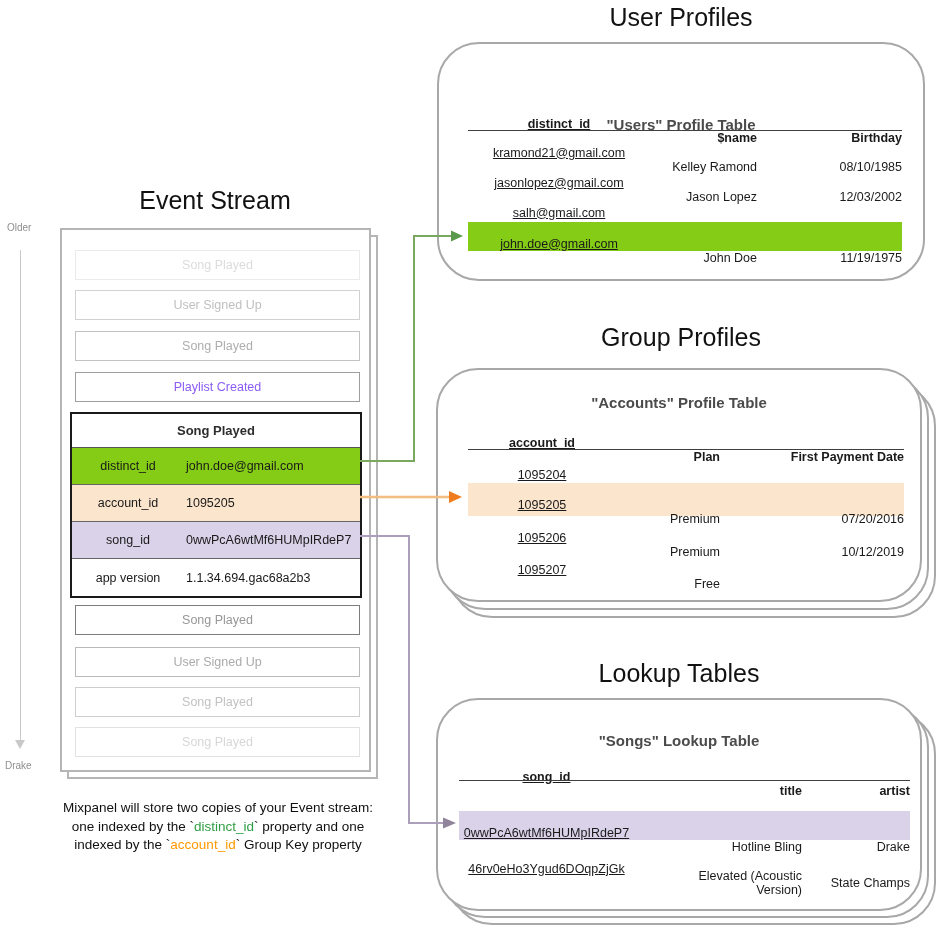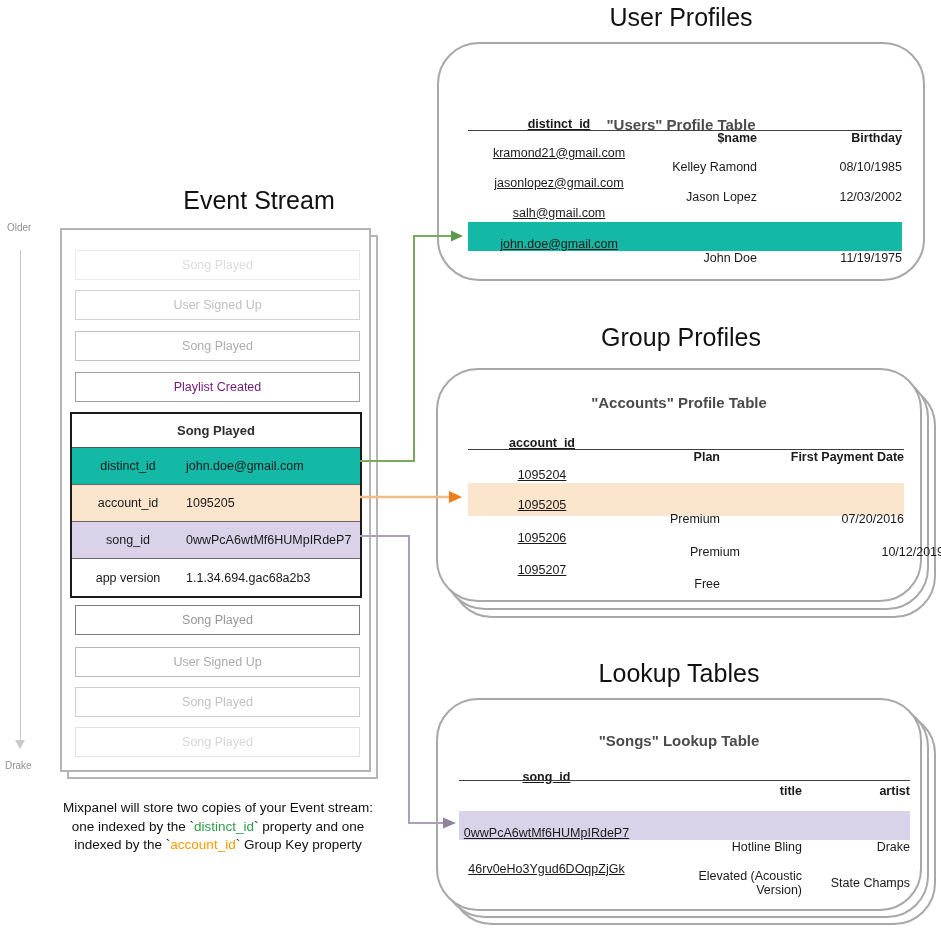--- a/index.html
+++ b/index.html
@@ -23,38 +23,38 @@
     font-size:15px; font-weight:bold; color:#4b4b4b; white-space:nowrap;
   }
   .trow { position:absolute; display:grid; align-items:center; font-size:12.5px; box-sizing:border-box; }
   .thead { font-weight:bold; }
   .sep { position:absolute; height:1px; background:#3f3f3f; }
   .c-center { text-align:center; }
   .c-left   { text-align:right;margin-top:29px; }
   .u { text-decoration:underline; }
   .pl10 { padding-left:10px; } .pl7 { padding-left:7px; } .pl5 { padding-left:5px; }
   .pl18 { padding-left:18px; } .pl8 { padding-left:8px; }
-  .hl-green  { background:#14b8a6; }
+  .hl-green  { background:#84cc16; }
   .hl-orange { background:#fce5cd; }
   .hl-purple { background:#d9d2e9; }
   
   .stream-box, .stream-layer {
     position:absolute; background:#fff; border:2px solid #b5b5b5; box-sizing:border-box;
   }
   .stream-layer { z-index:0; }
   .stream-box { z-index:1; }
   .ev {
     position:absolute; left:13px; width:285px; height:30px; box-sizing:border-box;
     border:1px solid #ccc; display:flex; align-items:center; justify-content:center;
     font-size:12.5px; background:#fff;
   }
   .f1 { border-color:#ebebeb; color:#dcdcdc; }
   .f2 { border-color:#d2d2d2; color:#c0c0c0; }
   .f3 { border-color:#c2c2c2; color:#aeaeae; }
-  .f4 { border-color:#9e9e9e; color:#701a75; }
+  .f4 { border-color:#9e9e9e; color:#8b5cf6; }
   .f5 { border-color:#7d7d7d; color:#979797; }
   .f6 { border-color:#b9b9b9; color:#ababab; }
   .f7 { border-color:#cecece; color:#c2c2c2; }
   .f8 { border-color:#e2e2e2; color:#d7d7d7; }
   .ev-card {
     position:absolute; left:8px; top:182px; width:292px; box-sizing:border-box;
     border:2px solid #1a1a1a; background:#fff; z-index:2;
   }
   .ev-card .hd {
     height:33px; display:flex; align-items:center; justify-content:center;
@@ -84,21 +84,21 @@
   .code-orange { color:#ff9900; }
   
   .arrows { position:absolute; left:0; top:0; z-index:5; pointer-events:none; }
 </style>
 </head>
 <body>
 
 <div class="canvas">
 
   <div class="section-title" style="left:681px; top:3px;">User Profiles</div>
-  <div class="section-title" style="left:215px; top:186px;margin-left:44px;">Event Stream</div>
+  <div class="section-title" style="left:215px; top:186px;">Event Stream</div>
   <div class="section-title" style="left:681px; top:323px;">Group Profiles</div>
   <div class="section-title" style="left:679px; top:659px;">Lookup Tables</div>
 
   <div class="tl-label" style="left:7px; top:222px;">Older</div>
   <div class="tl-line"></div>
   <div class="tl-head"></div>
   <div class="tl-label" style="left:5px; top:760px;">Drake</div>
 
   <div class="stream-layer" style="left:67px; top:235px; width:311px; height:544px;"></div>
   <div class="stream-box" style="left:60px; top:228px; width:311px; height:544px;">
@@ -185,21 +185,21 @@
     <div class="trow" style="left:30px; top:83px; width:436px; height:30px; grid-template-columns:148px 104px 184px;">
       <div class="c-center u">1095204</div>
       <div class="c-left pl10">Free</div>
       <div class="c-left pl5"></div>
     </div>
     <div class="trow hl-orange" style="left:30px; top:113px; width:436px; height:33px; grid-template-columns:148px 104px 184px;">
       <div class="c-center u">1095205</div>
       <div class="c-left pl10">Premium</div>
       <div class="c-left pl5">07/20/2016</div>
     </div>
-    <div class="trow" style="left:30px; top:146px; width:436px; height:32px; grid-template-columns:148px 104px 184px;gap:20px;">
+    <div class="trow" style="left:30px; top:146px; width:436px; height:32px; grid-template-columns:148px 104px 184px;">
       <div class="c-center u">1095206</div>
       <div class="c-left pl10">Premium</div>
       <div class="c-left pl5">10/12/2019</div>
     </div>
     <div class="trow" style="left:30px; top:178px; width:436px; height:32px; grid-template-columns:148px 104px 184px;">
       <div class="c-center u">1095207</div>
       <div class="c-left pl10">Free</div>
       <div class="c-left pl5"></div>
     </div>
   </div>

